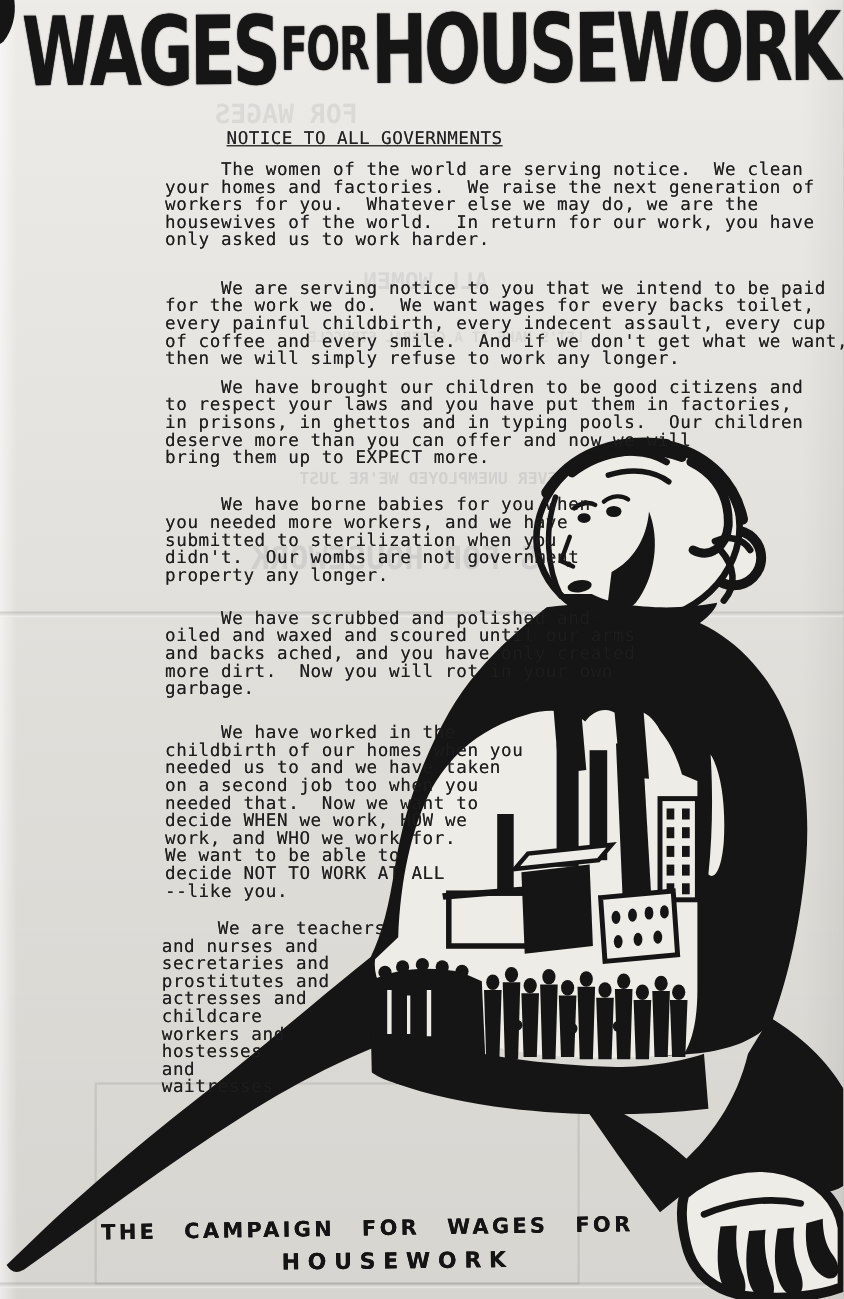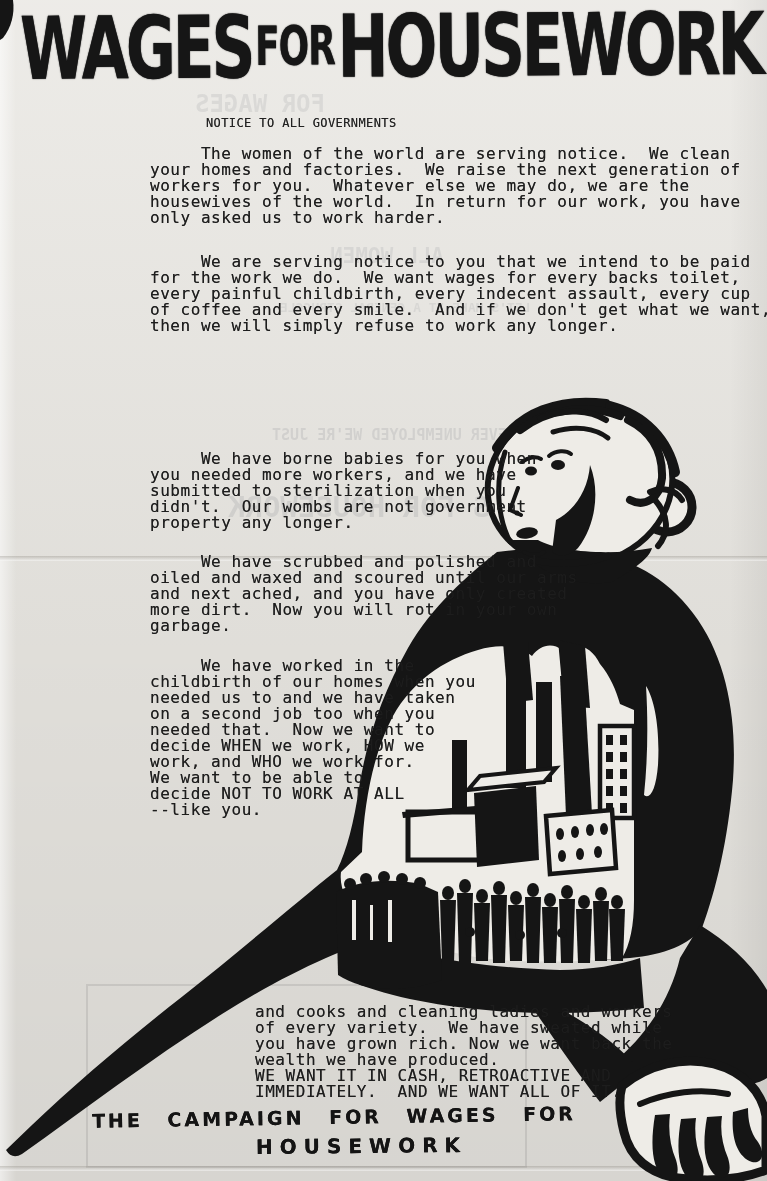--- a/index.html
+++ b/index.html
@@ -30,22 +30,23 @@
     text-shadow:0 0 1px #161616;
   }
   .tw{
     position:absolute;font-family:"DejaVu Sans Mono","Liberation Mono",monospace;
     font-size:16px;line-height:16px;letter-spacing:.55px;color:#1d1d1d;
     white-space:pre;text-shadow:0 0 .5px rgba(20,20,20,.65);
   }
   .heading{
     position:absolute;left:206px;top:116px;
     font-family:"DejaVu Sans Mono","Liberation Mono",monospace;
-    font-size:12px;letter-spacing:.4px;color:#222;white-space:pre;
+    font-size:16px;letter-spacing:.4px;color:#222;white-space:pre;
     text-shadow:0 0 .4px rgba(20,20,20,.6);
+    text-decoration:underline;
   }
   .footer1{
     position:absolute;left:92px;top:1106px;
     font-weight:700;font-size:19px;letter-spacing:3px;word-spacing:15px;
     color:#141414;transform:rotate(-.9deg);white-space:nowrap;
     text-shadow:0 0 .6px #141414;
   }
   .footer2{
     position:absolute;left:256px;top:1134px;
     font-weight:700;font-size:20px;letter-spacing:7px;
@@ -260,43 +261,52 @@
   <div class="tw" style="left:150px;top:146px;">     The women of the world are serving notice.  We clean
 your homes and factories.  We raise the next generation of
 workers for you.  Whatever else we may do, we are the
 housewives of the world.  In return for our work, you have
 only asked us to work harder.</div>
   <div class="tw" style="left:150px;top:254px;">     We are serving notice to you that we intend to be paid
 for the work we do.  We want wages for every backs toilet,
 every painful childbirth, every indecent assault, every cup
 of coffee and every smile.  And if we don't get what we want,
 then we will simply refuse to work any longer.</div>
+  <div class="tw" style="left:150px;top:344px;">     We have brought our children to be good citizens and
+to respect your laws and you have put them in factories,
+in prisons, in ghettos and in typing pools.  Our children
+deserve more than you can offer and now we will
+bring them up to EXPECT more.</div>
   <div class="tw" style="left:150px;top:435px;margin-top:16px;">     We have borne babies for you when
 you needed more workers, and we have
 submitted to sterilization when you
 didn't.  Our wombs are not government
 property any longer.</div>
   <div class="tw" style="left:150px;top:554px;">     We have scrubbed and polished and
 oiled and waxed and scoured until our arms
-and next ached, and you have only created
+and backs ached, and you have only created
 more dirt.  Now you will rot in your own
 garbage.</div>
   <div class="tw" style="left:150px;top:658px;">     We have worked in the
 childbirth of our homes when you
 needed us to and we have taken
 on a second job too when you
 needed that.  Now we want to
 decide WHEN we work, HOW we
 work, and WHO we work for.
 We want to be able to
 decide NOT TO WORK AT ALL
 --like you.</div>
-  <div class="tw" style="left:255px;top:1004px;">and cooks and cleaning ladies and workers
-of every variety.  We have sweated while
-you have grown rich. Now we want back the
-wealth we have produced.
-WE WANT IT IN CASH, RETROACTIVE AND
-IMMEDIATELY.  AND WE WANT ALL OF IT.</div>
+  <div class="tw" style="left:147px;top:836px;">     We are teachers
+and nurses and
+secretaries and
+prostitutes and
+actresses and
+childcare
+workers and
+hostesses
+and
+waitresses</div>
 
   <div class="footer1">THE CAMPAIGN FOR WAGES FOR</div>
   <div class="footer2">HOUSEWORK</div>
 
 </div>
 
 </body></html>

